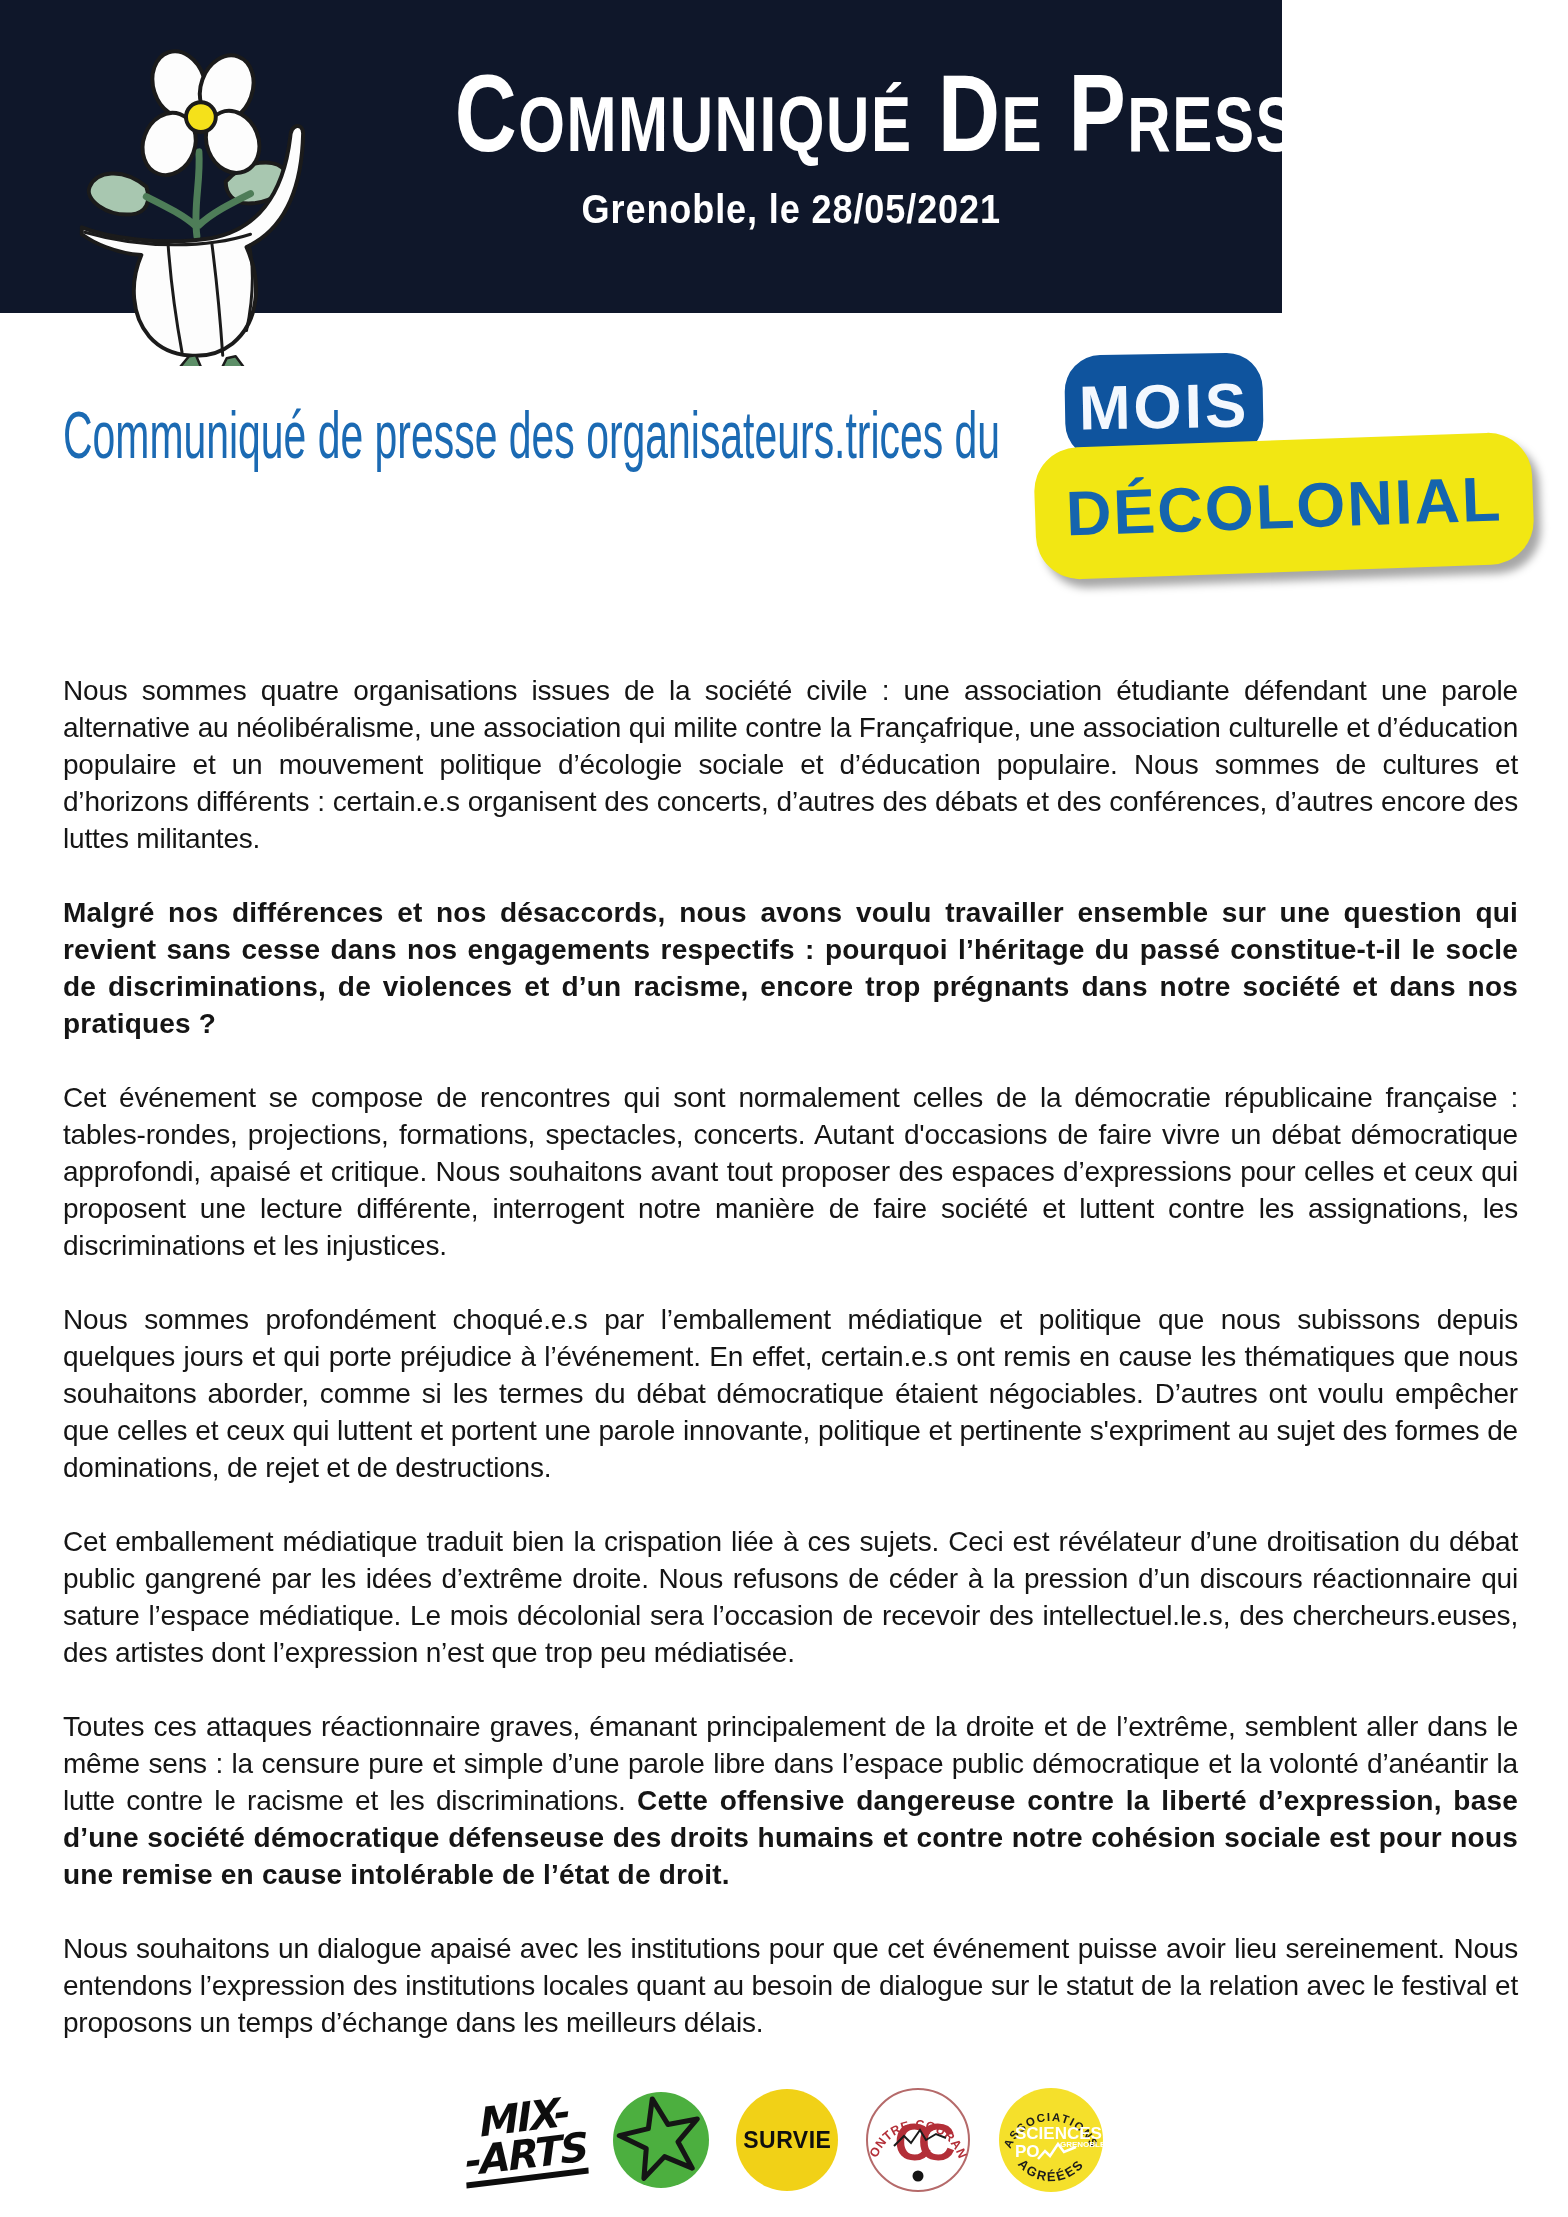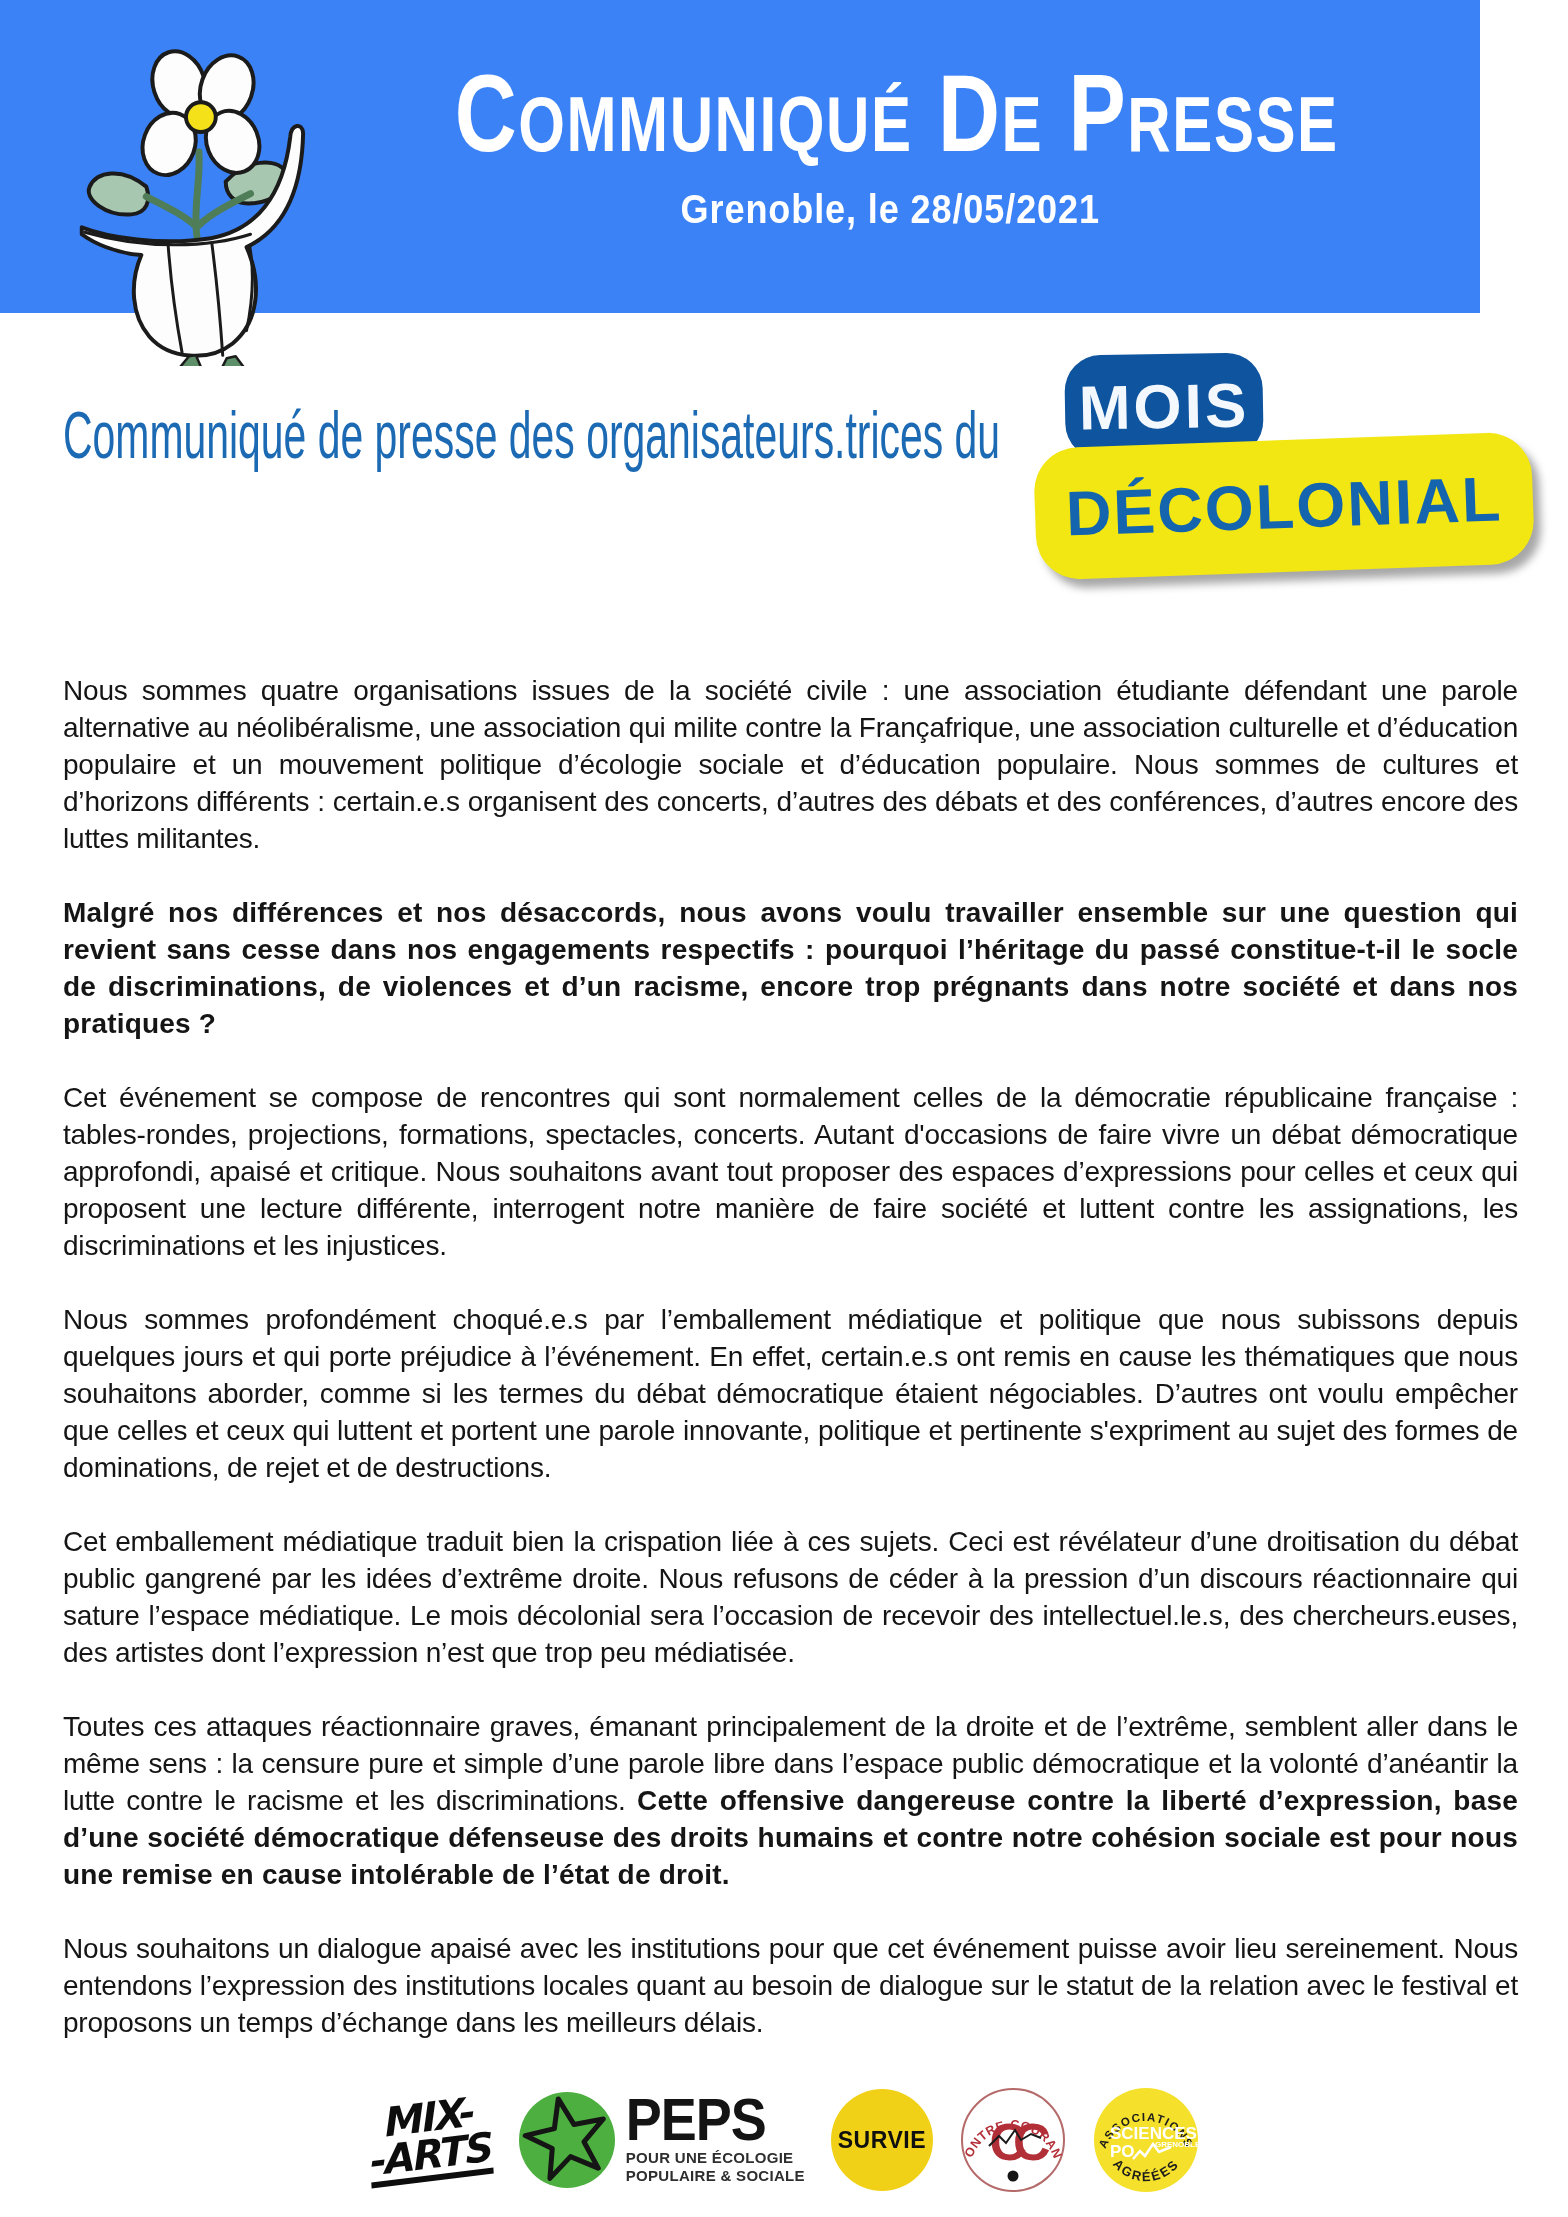--- a/index.html
+++ b/index.html
@@ -1,20 +1,20 @@
 <!DOCTYPE html>
 <html><head>
 <meta charset="utf-8">
 <style>
   html,body{margin:0;padding:0;background:#ffffff;}
   .page{position:relative;width:1568px;height:2217px;background:#ffffff;overflow:hidden;
         font-family:"Liberation Sans",sans-serif;}
 
   
-  .band{position:absolute;left:0;top:0;width:1480px;height:313px;background:#3b82f6;}
+  .band{position:absolute;left:0;top:0;width:1282px;height:313px;background:#0f172a;}
   .title-wrap{position:absolute;left:330px;right:30px;top:58px;text-align:center;color:#ffffff;}
   .main-title{display:inline-block;font-size:110px;font-weight:700;font-variant:small-caps;
               line-height:1;letter-spacing:2px;transform:scaleX(0.78);transform-origin:center;
               white-space:nowrap;}
   .header-date-wrap{margin-top:18px;}
   .header-date{display:inline-block;font-size:41px;font-weight:700;letter-spacing:1px;
                transform:scaleX(0.88);white-space:nowrap;}
 
   
   .mascot{position:absolute;left:52px;top:32px;width:268px;height:334px;}
@@ -115,25 +115,20 @@
     <div class="mixarts">
       <div>MIX-</div>
       <div><span class="l2">-ARTS</span></div>
     </div>
 
     <div class="peps">
       <svg class="peps-circle" viewBox="0 0 98 98" aria-hidden="true">
         <circle cx="49" cy="49" r="48" fill="#4caf3f"></circle>
         <path d="M49,7 L59,35.2 L88.9,36 L65.2,54.3 L73.7,83 L49,66 L24.3,83 L32.8,54.3 L9.1,36 L39,35.2 Z" fill="#4caf3f" stroke="#151515" stroke-width="5" stroke-linejoin="round" transform="rotate(-12 49 49)"></path>
       </svg>
-      <div>
-        <div class="peps-name">PEPS</div>
-        <div class="peps-tag">POUR UNE ÉCOLOGIE</div>
-        <div class="peps-tag">POPULAIRE &amp; SOCIALE</div>
-      </div>
     </div>
 
     <div class="survie">
       <span>SURVIE</span>
     </div>
 
     <svg width="108" height="108" viewBox="0 0 108 108" aria-hidden="true">
       <defs>
         <path id="cc-arc-top" d="M14,70 A43,43 0 0 1 94,70" fill="none"></path>
       </defs>

